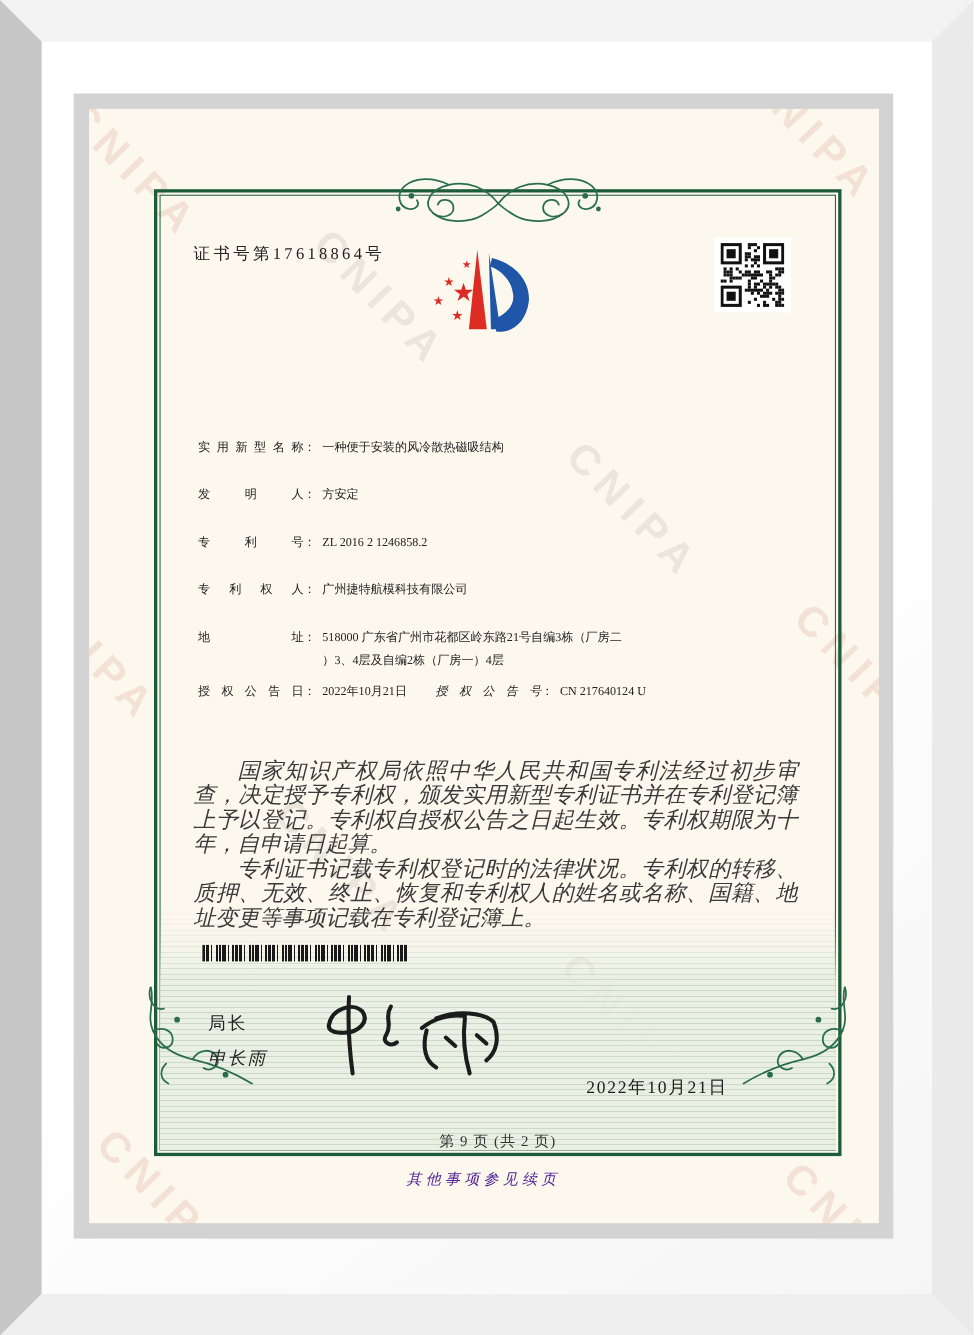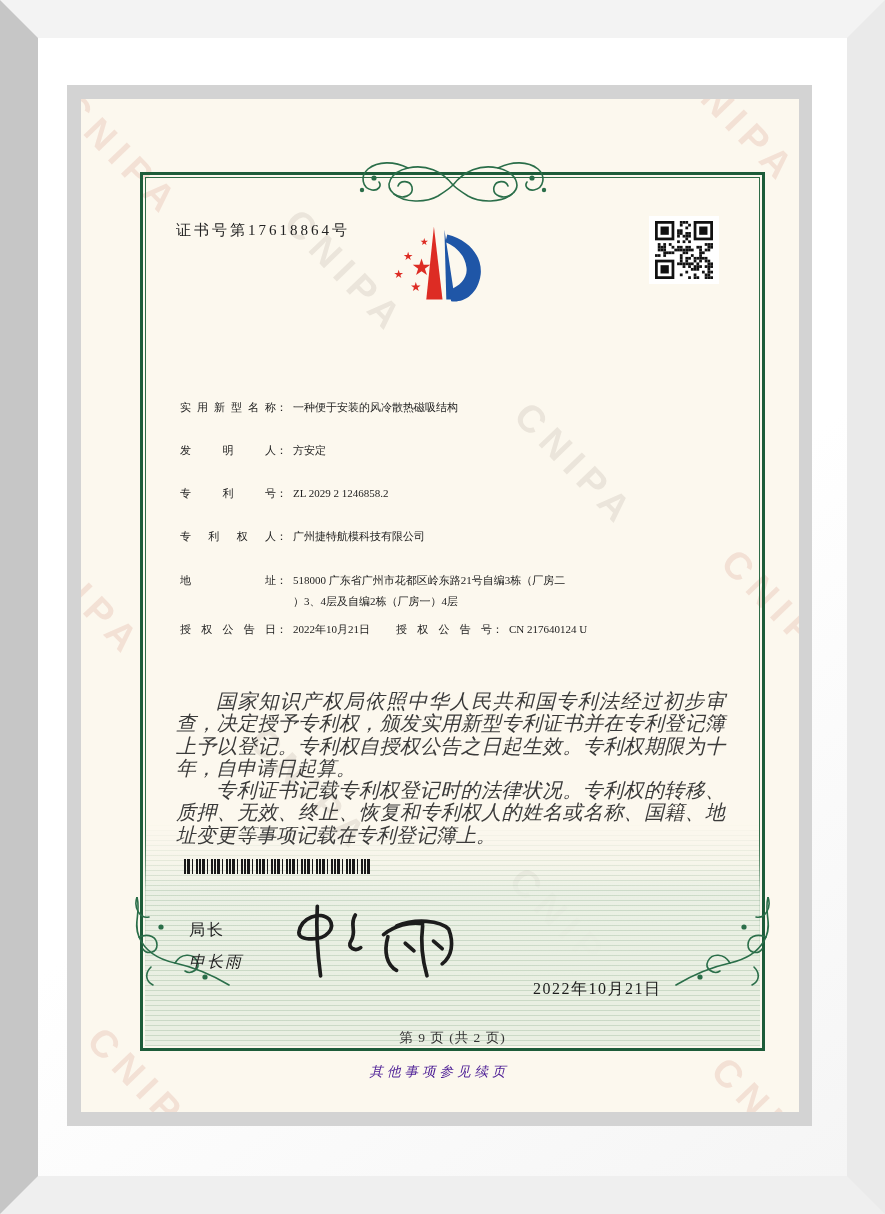--- a/index.html
+++ b/index.html
@@ -31,21 +31,21 @@
           display:flex;align-items:center;justify-content:center;}
   .title{position:absolute;left:0;right:0;top:134px;text-align:center;font-size:35px;font-weight:bold;
          letter-spacing:9px;color:#141414;}
   
   .fields{position:absolute;left:37px;top:223px;width:555px;font-size:11px;color:#222;}
   .frow{line-height:18px;margin-bottom:25px;white-space:nowrap;}
   .frow.addr{line-height:21px;margin-bottom:8px;white-space:normal;}
   .lbl{display:inline-block;width:96px;text-align:justify;text-align-last:justify;vertical-align:top;}
   .colon{display:inline-block;vertical-align:top;margin-right:6px;}
   .val{display:inline-block;vertical-align:top;white-space:pre-line;max-width:440px;}
-  .pair2{margin-left:26px;}
+  .pair2{margin-left:26px;font-style:italic;}
   
   .paras{position:absolute;left:33px;top:515px;width:549px;font-size:20px;line-height:22.3px;
          color:#3a3a3a;font-style:italic;text-align:justify;}
   .paras p{margin:0;text-indent:2em;}
   
   .guilloche{position:absolute;left:2px;right:2px;bottom:2px;height:225px;
     background:
       repeating-linear-gradient(0deg, rgba(96,142,101,0.22) 0 1px, rgba(0,0,0,0) 1px 5px),
       linear-gradient(to bottom, rgba(231,238,226,0) 0, rgba(231,238,226,0.85) 70px, #e9efe2 160px);
     -webkit-mask-image:linear-gradient(to bottom, rgba(0,0,0,0) 0, rgba(0,0,0,1) 70px);
@@ -265,21 +265,21 @@
 
 
       <div class="fields">
         <div class="frow">
           <span class="lbl">实用新型名称</span><span class="colon">：</span><span class="val">一种便于安装的风冷散热磁吸结构</span>
         </div>
         <div class="frow">
           <span class="lbl">发明人</span><span class="colon">：</span><span class="val">方安定</span>
         </div>
         <div class="frow">
-          <span class="lbl">专利号</span><span class="colon">：</span><span class="val">ZL 2029 2 1246858.2</span>
+          <span class="lbl">专利号</span><span class="colon">：</span><span class="val">ZL 2016 2 1246858.2</span>
         </div>
         <div class="frow">
           <span class="lbl">专利权人</span><span class="colon">：</span><span class="val">广州捷特航模科技有限公司</span>
         </div>
         <div class="frow addr">
           <span class="lbl">地址</span><span class="colon">：</span><span class="val">518000 广东省广州市花都区岭东路21号自编3栋（厂房二
 ）3、4层及自编2栋（厂房一）4层</span>
         </div>
         <div class="frow">
           <span class="lbl">授权公告日</span><span class="colon">：</span><span class="val">2022年10月21日</span><span class="lbl pair2">授权公告号</span><span class="colon">：</span><span class="val">CN 217640124 U</span>

